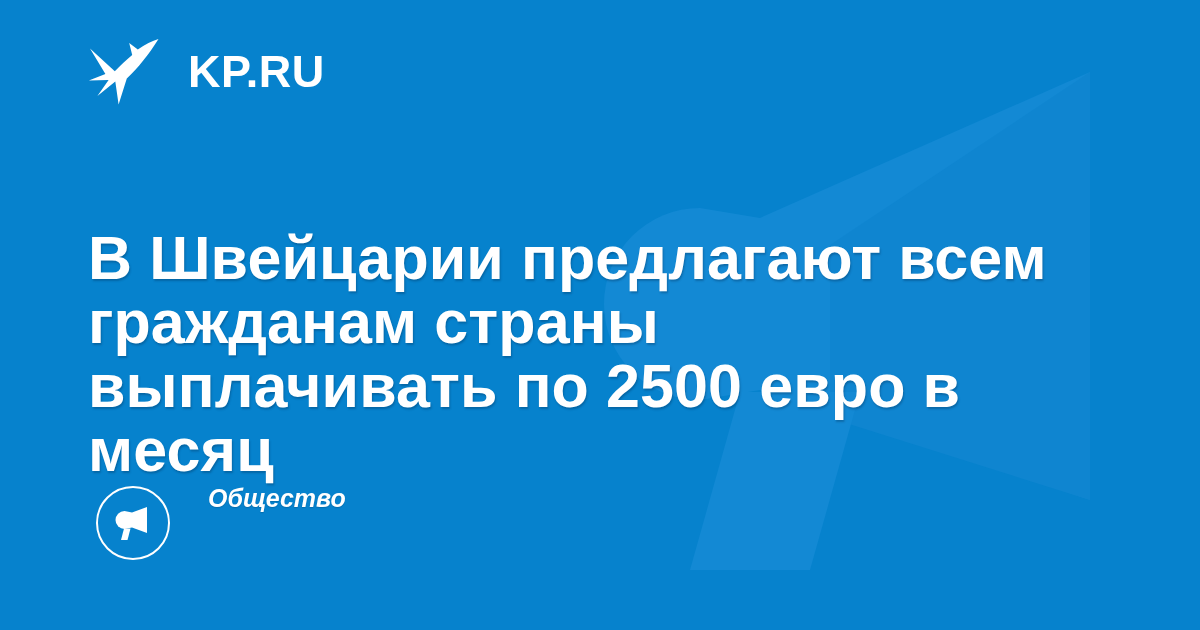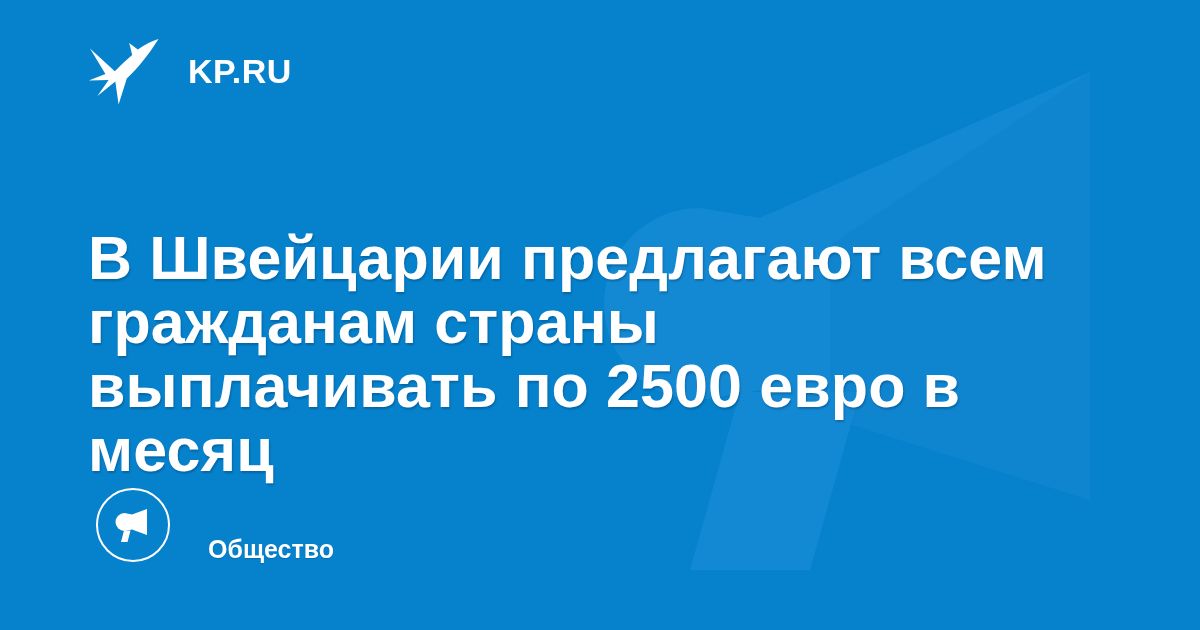--- a/index.html
+++ b/index.html
@@ -39,21 +39,21 @@
   }
   .brand-mark {
     width: 76px;
     height: 70px;
     display: block;
     flex: 0 0 auto;
   }
   .brand-name {
     margin-left: 24px;
     color: #ffffff;
-    font-size: 34px;
+    font-size: 45px;
     font-weight: bold;
     letter-spacing: 0.5px;
     line-height: 1;
     white-space: nowrap;
   }
 
   
   .headline {
     position: absolute;
     left: 88px;
@@ -67,22 +67,23 @@
     text-shadow: 1px 2px 2px rgba(0, 40, 75, 0.30);
     white-space: pre-line;
   }
 
   
   .category {
     position: absolute;
     left: 96px;
     top: 486px;
     display: flex;
-    align-items: flex-end;
+    align-items: flex-start;
     height: 76px;
+    font-style: italic;
   }
   .category-icon-wrap {
     width: 74px;
     height: 74px;
     border-radius: 50%;
     border: 2px solid #ffffff;
     box-sizing: border-box;
     display: flex;
     align-items: center;
     justify-content: center;

